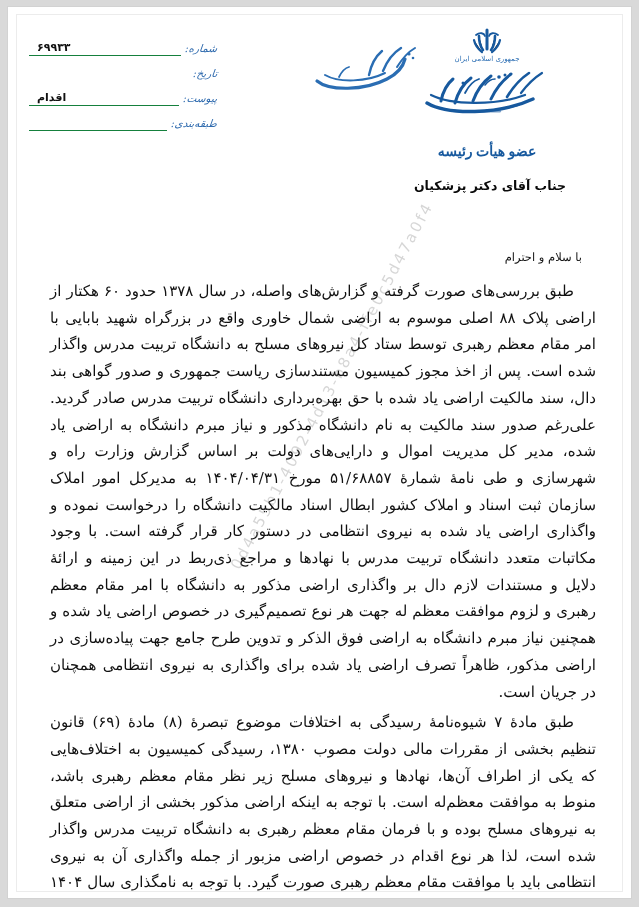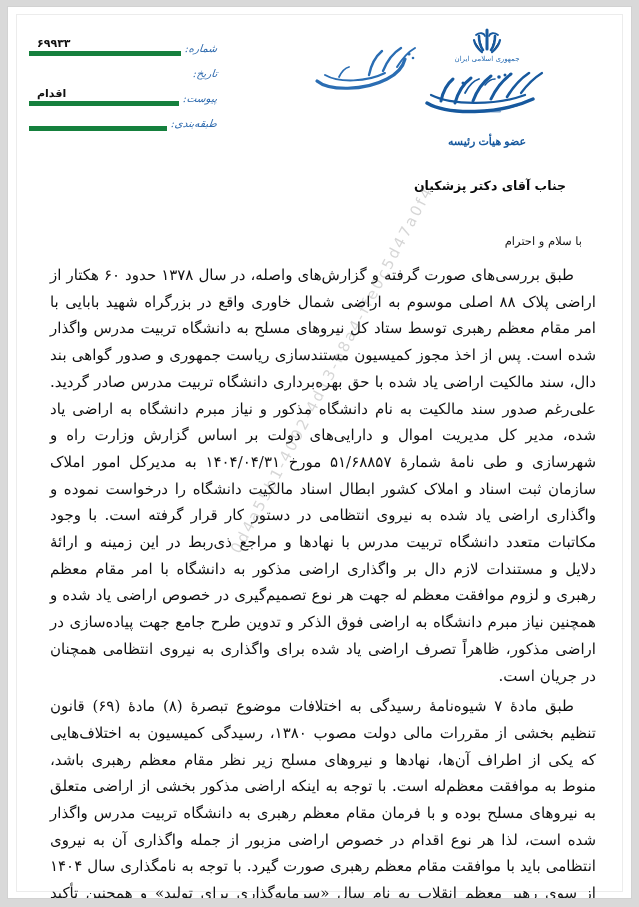--- a/index.html
+++ b/index.html
@@ -63,21 +63,21 @@
     font-family: "DejaVu Serif", serif;
     font-size: 10.5px;
     font-style: italic;
     white-space: nowrap;
     padding: 0 2px 2px 4px;
     transform: skewX(-6deg);
     opacity: .92;
   }
   .meta-line {
     flex: 1;
-    border-bottom: 5px solid #15803d;
+    border-bottom: 1px solid #15803d;
     height: 16px;
     position: relative;
   }
   .meta-value {
     position: absolute;
     left: 8px;
     bottom: 1px;
     font-family: "DejaVu Sans", sans-serif;
     font-size: 11px;
     font-weight: bold;
@@ -108,45 +108,45 @@
   }
   .emblem { display: block; margin: 0 auto; }
   .lh-org {
     font-family: "DejaVu Serif", serif;
     font-size: 7px;
     letter-spacing: .2px;
     color: #2a6db3;
     margin-top: -2px;
   }
   .lh-title {
-    font-family: Liberation Sans, sans-serif;
-    font-size: 11px;
+    font-family: Liberation Serif, serif;
+    font-size: 14px;
     font-weight: bold;
     color: #17599e;
-    margin-top: 12px;
+    margin-top: 20px;
     letter-spacing: .6px;
   }
 
   
   .addressee {
     margin: 12px 0 0 0;
     padding: 0 56px 0 0;
     text-align: right;
   }
   .addressee div {
     font-family: "DejaVu Sans", sans-serif;
     font-size: 12.5px;
     font-weight: bold;
     color: #0a0a0a;
     line-height: 25px;
     letter-spacing: .1px;
   }
 
   .salutation {
-    margin-top: 36px;
+    margin-top: 52px;
     padding: 0 40px 0 0;
     text-align: right;
     font-family: "DejaVu Serif", serif;
     font-size: 11.5px;
     color: #141414;
   }
 
   
   .body {
     position: relative;

